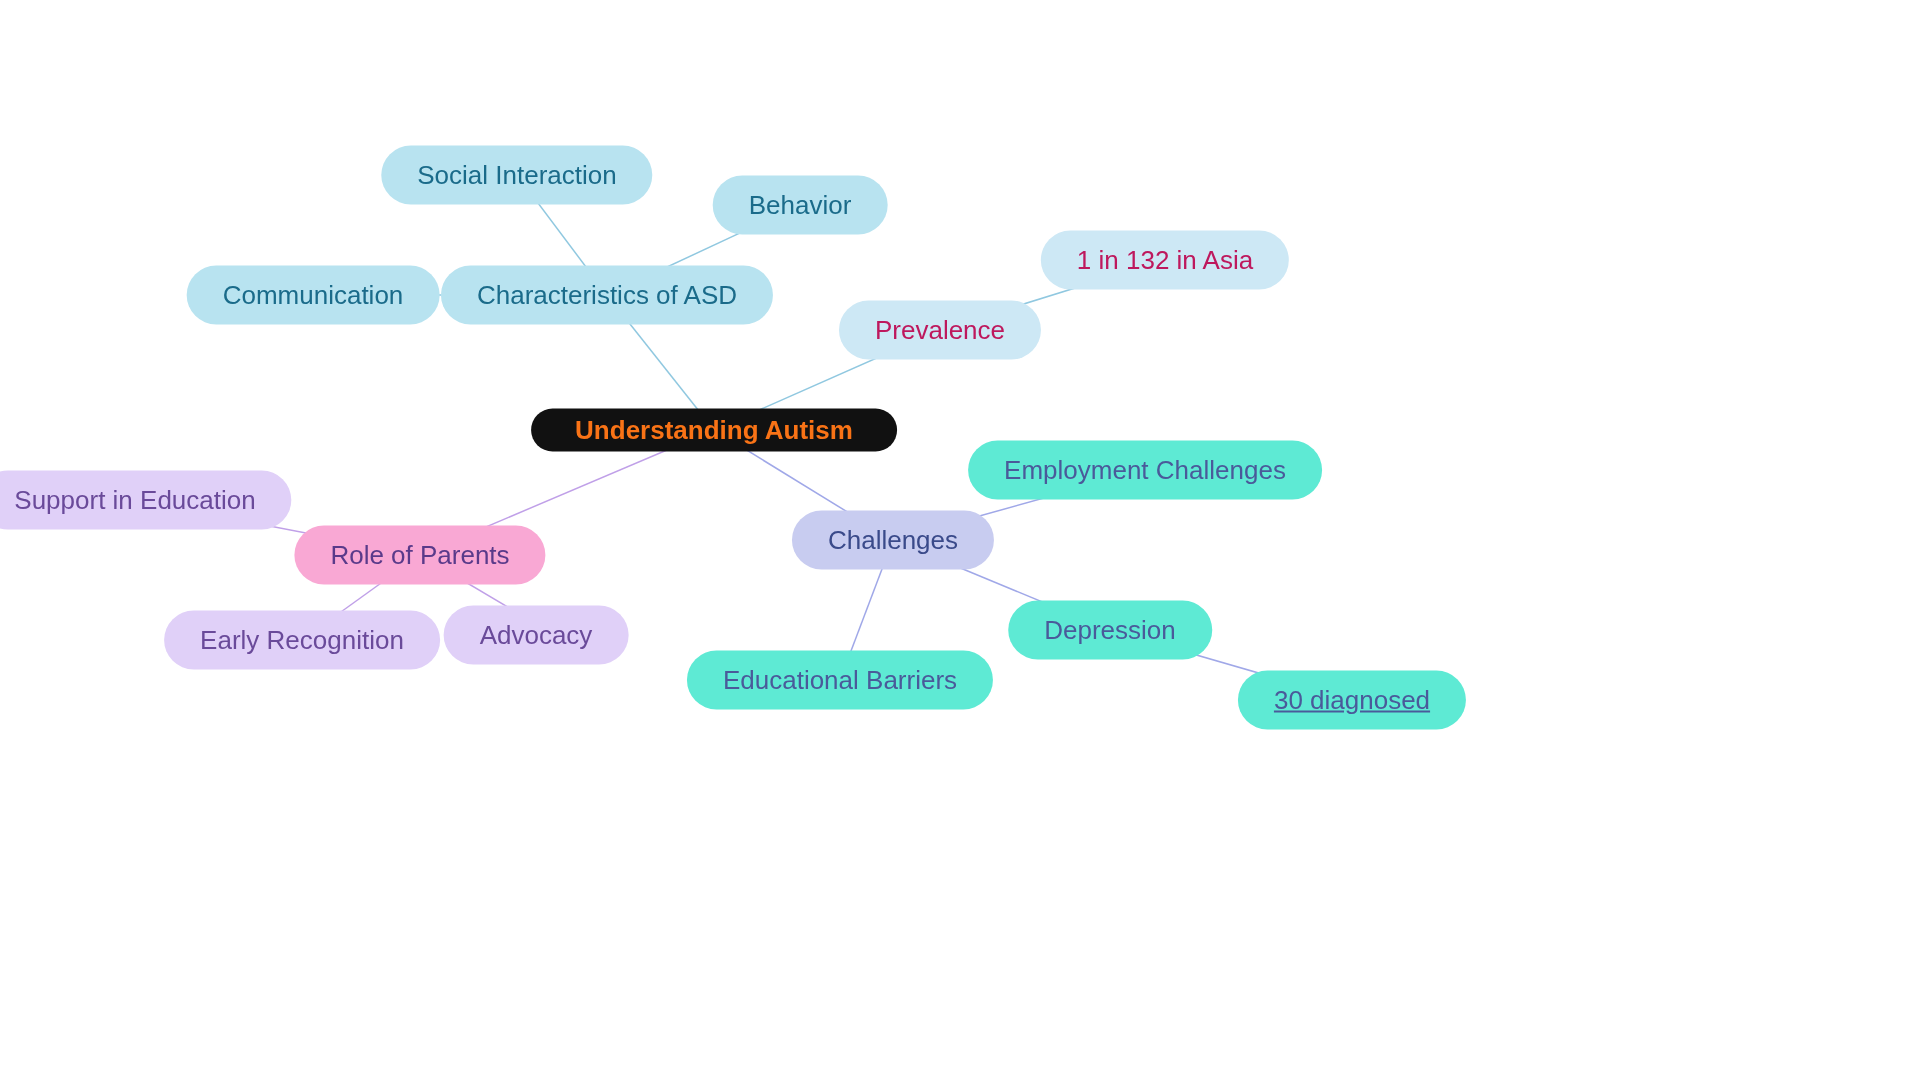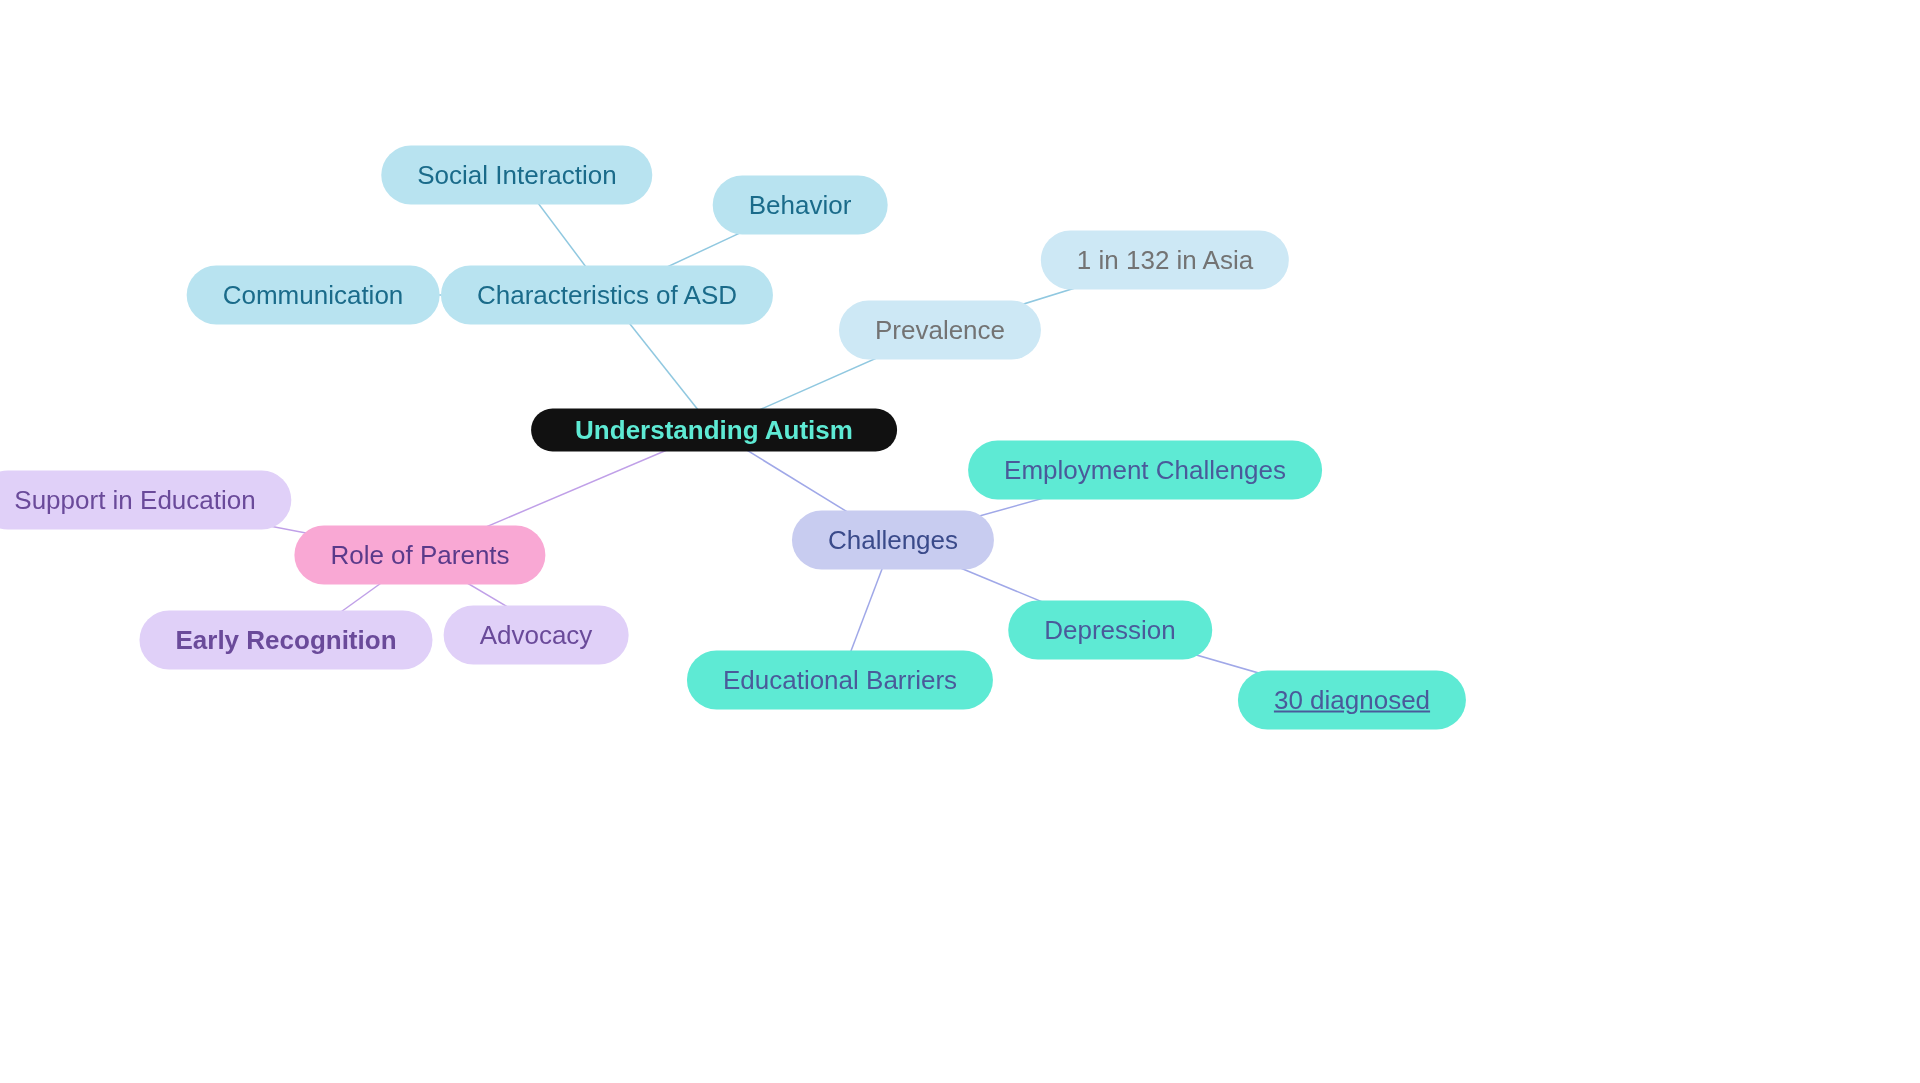--- a/index.html
+++ b/index.html
@@ -25,34 +25,34 @@
       align-items: center;
       justify-content: center;
       text-align: center;
       font-size: 26px;
       font-weight: 500;
       cursor: pointer;
       transform: translate(-50%, -50%);
     }
     .node-center {
       background: #111111;
-      color: #5eead4;
+      color: #f97316;
       font-size: 26px;
       font-weight: 600;
       padding: 6px 44px;
       border-radius: 50px;
     }
     .node-blue {
       background: #b8e3f0;
       color: #1a6b8a;
       padding: 14px 36px;
     }
     .node-blue-light {
       background: #cde8f5;
-      color: #737373;
+      color: #be185d;
       padding: 14px 36px;
     }
     .node-purple {
       background: #f9a8d4;
       color: #5a3a8a;
       padding: 14px 36px;
     }
     .node-purple-light {
       background: #e0d0f8;
       color: #6a4a9a;
@@ -101,21 +101,21 @@
 <div class="node node-blue" style="left: 313px; top: 295px;">Communication</div>
 
 <div class="node node-blue-light" style="left: 940px; top: 330px;">Prevalence</div>
 
 <div class="node node-blue-light" style="left: 1165px; top: 260px;">1 in 132 in Asia</div>
 
 <div class="node node-purple" style="left: 420px; top: 555px;">Role of Parents</div>
 
 <div class="node node-purple-light" style="left: 135px; top: 500px;">Support in Education</div>
 
-<div class="node node-purple-light" style="left: 286px; top: 640px; font-weight: bold;">Early Recognition</div>
+<div class="node node-purple-light" style="left: 302px; top: 640px;">Early Recognition</div>
 
 <div class="node node-purple-light" style="left: 536px; top: 635px;">Advocacy</div>
 
 <div class="node node-lavender" style="left: 893px; top: 540px;">Challenges</div>
 
 <div class="node node-lavender-light" style="left: 1145px; top: 470px;">Employment Challenges</div>
 
 <div class="node node-lavender-light" style="left: 840px; top: 680px;">Educational Barriers</div>
 
 <div class="node node-lavender-light" style="left: 1110px; top: 630px;">Depression</div>

